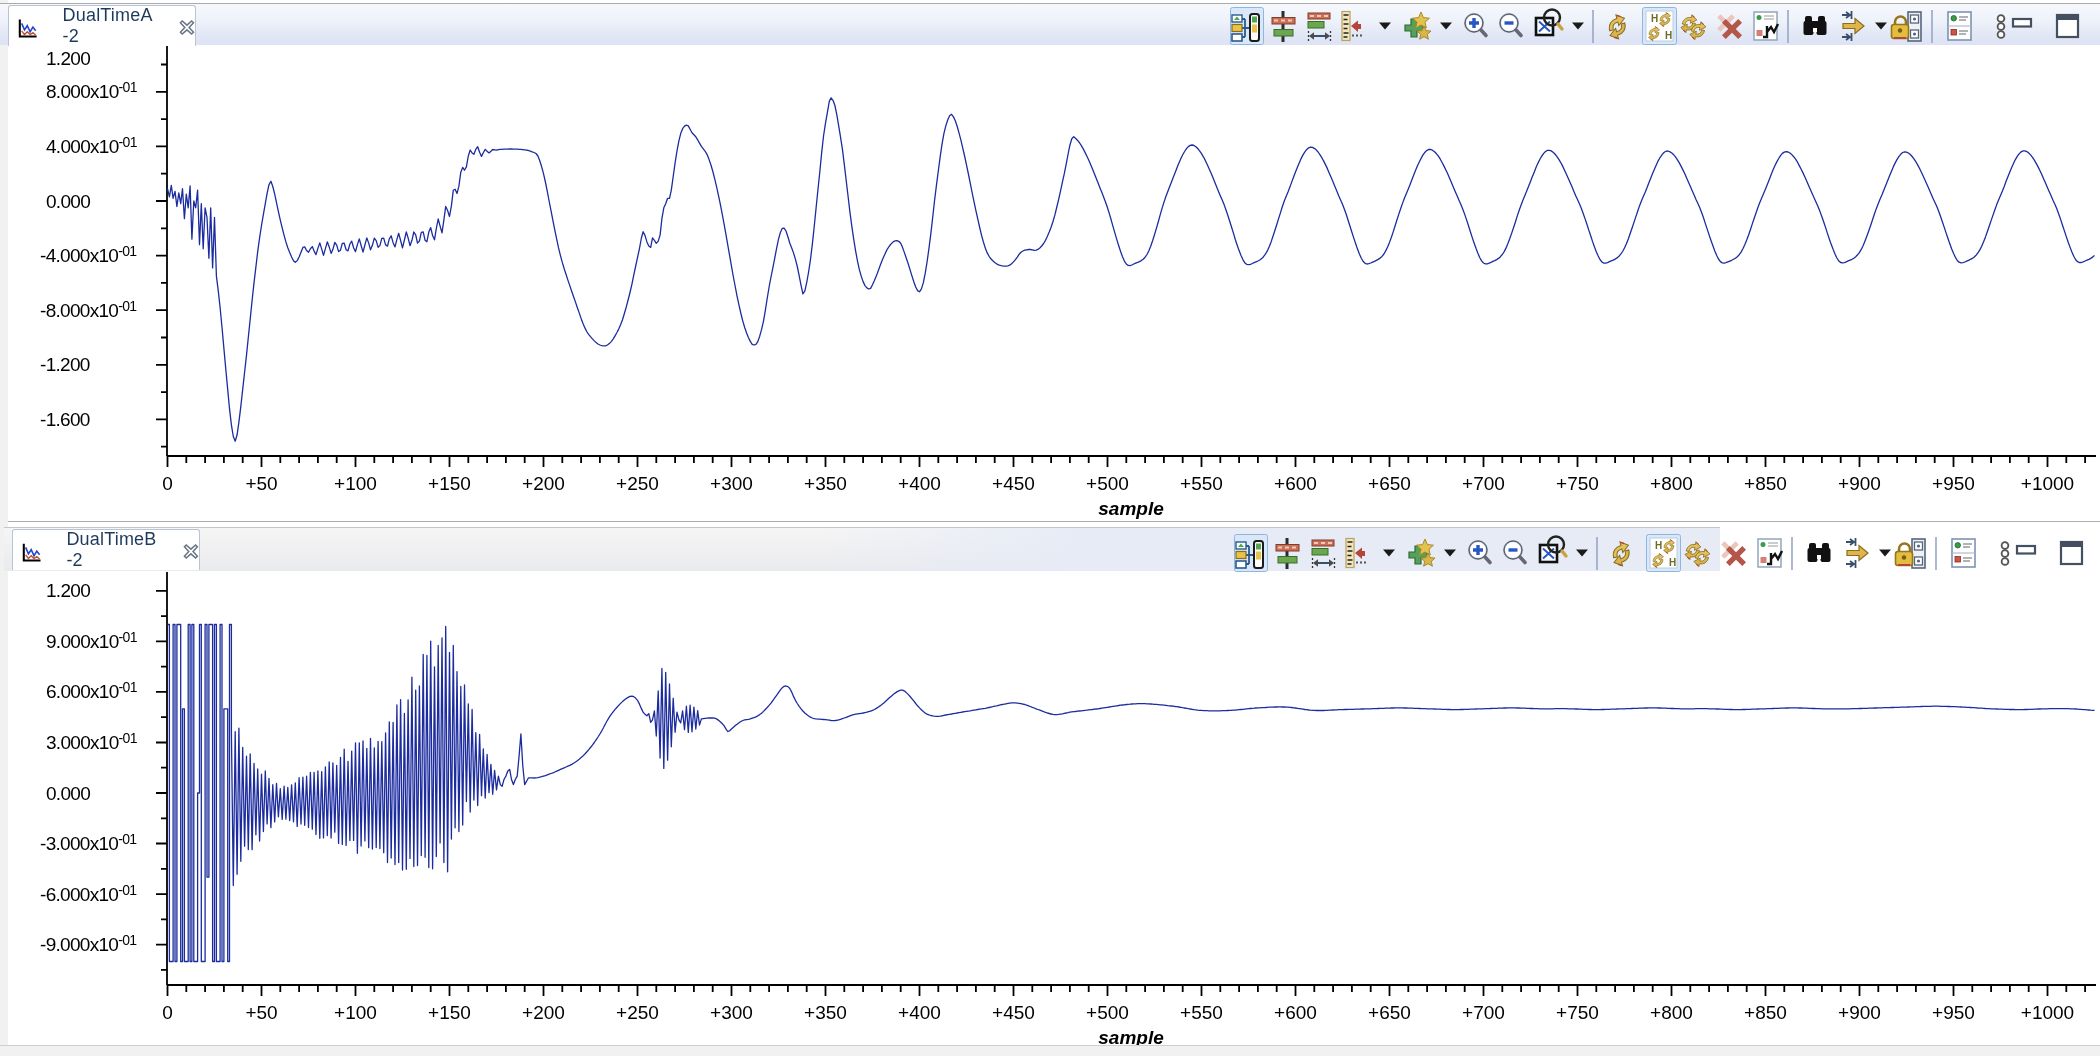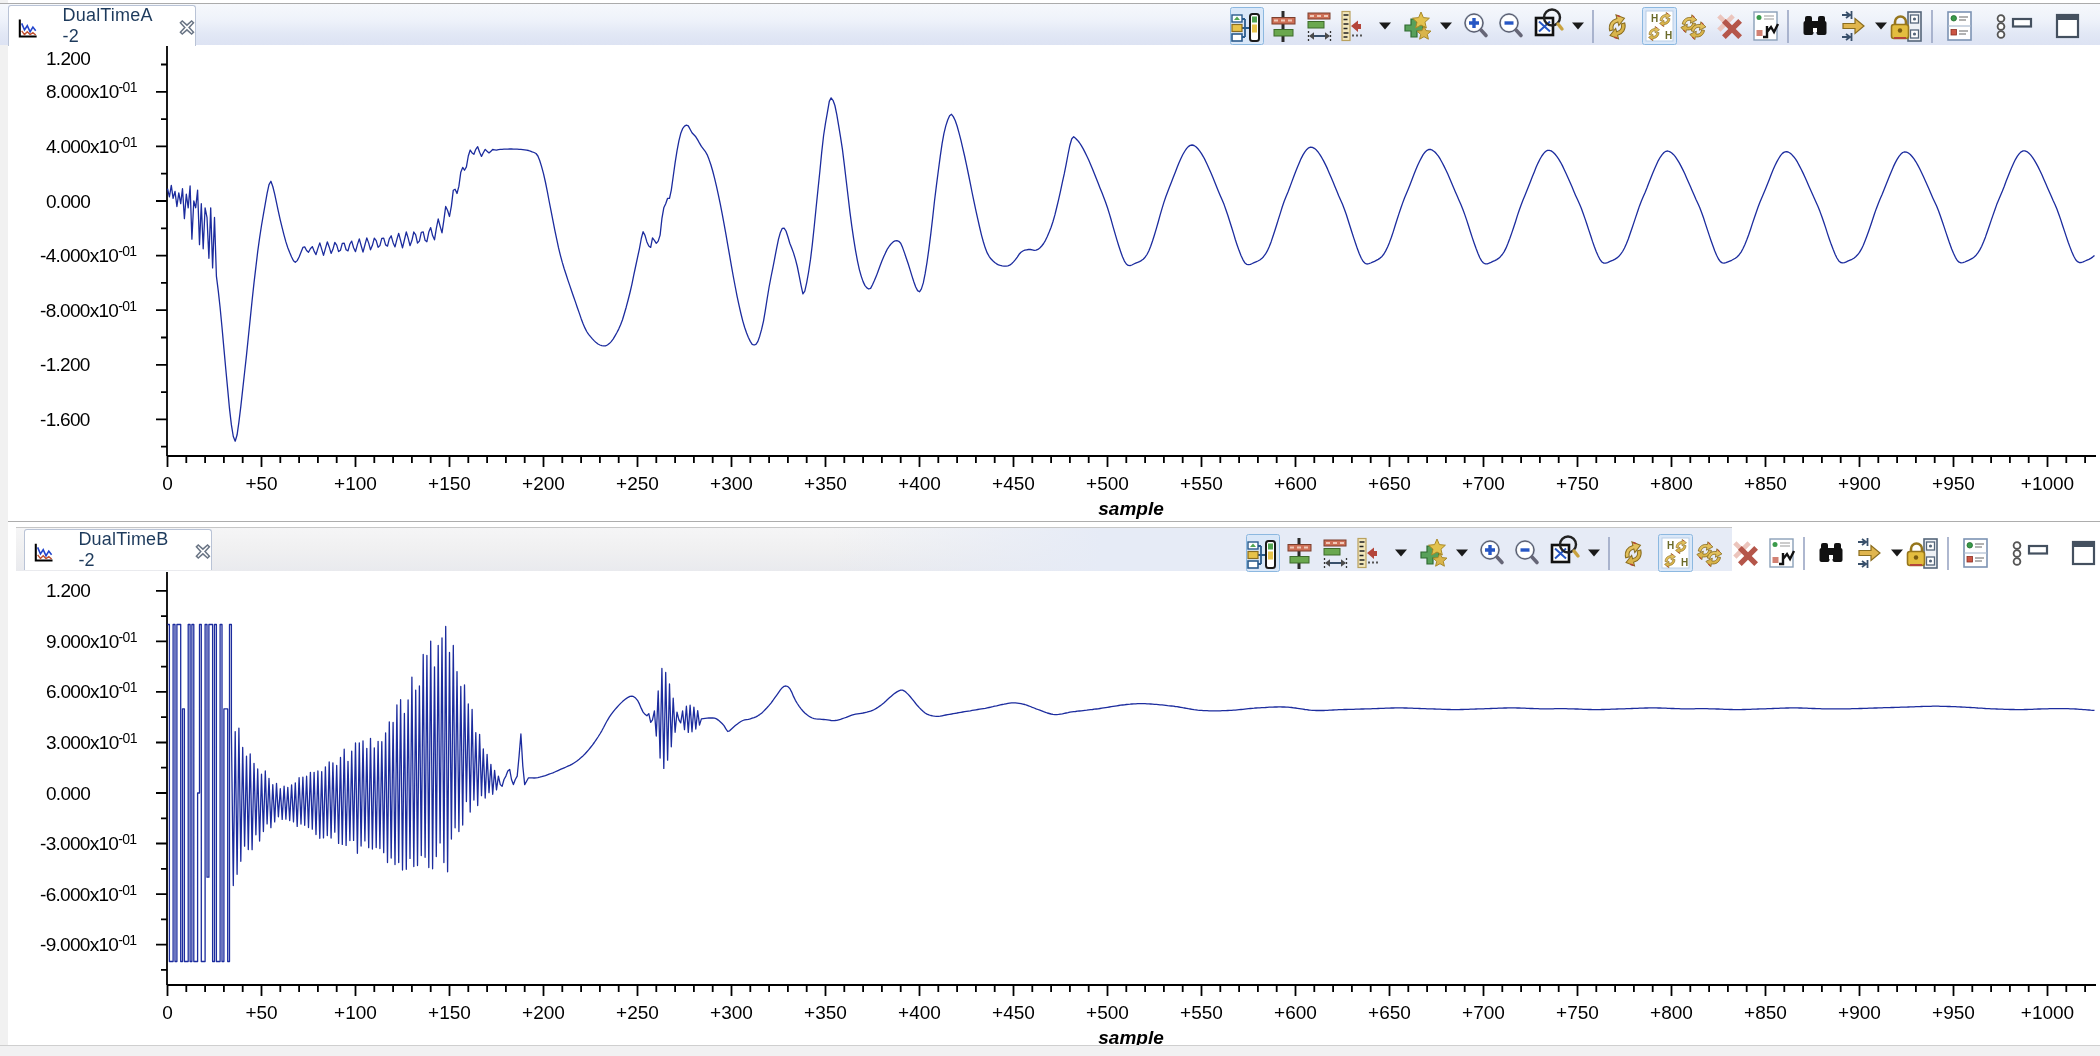--- a/index.html
+++ b/index.html
@@ -1,18 +1,18 @@
 <!DOCTYPE html>
 <html><head><meta charset="utf-8"><style>
 * { margin:0; padding:0; box-sizing:border-box; }
 html,body { width:2100px; height:1056px; background:#fff; font-family:"Liberation Sans",sans-serif; overflow:hidden; }
 .abs { position:absolute; }
 .tabrow1 { left:0; top:3px; width:2100px; height:42px;
   background:linear-gradient(#f6f8fc 0%,#eef2fa 40%,#e1e7f5 75%,#dde3f3 100%); border-top:1px solid #ababab;}
-.tabrow2 { left:16px; top:527px; width:1716px; height:44px;
+.tabrow2 { left:4px; top:527px; width:1716px; height:44px;
   background:linear-gradient(#f5f5f6 0%,#f0f0f1 50%,#e9eaee 100%); border-top:1px solid #c6c6c6;}
 .tabrow2 .shade { position:absolute; right:0; top:0; width:900px; height:100%;
   background:linear-gradient(90deg, rgba(233,237,246,0) 0%, #e6ebf6 30%); }
 .tabsel { position:absolute; left:8px; top:1px; width:188px; height:41px; background:#fff;
   border:1px solid #b9c3d6; border-bottom:none; border-radius:3px 3px 0 0;
   display:flex; align-items:center; padding-left:8px; }
 .tabsel svg:first-child { margin-top:4px; }
 .tabsel span { font-size:18px; color:#1d3a5c; margin-left:24px; letter-spacing:0.2px; }
 .tabsel .cl { margin-left:13px; margin-top:2px; }
 .gutter { left:0; top:0; width:8px; height:1056px; background:#f1f1f1; }

